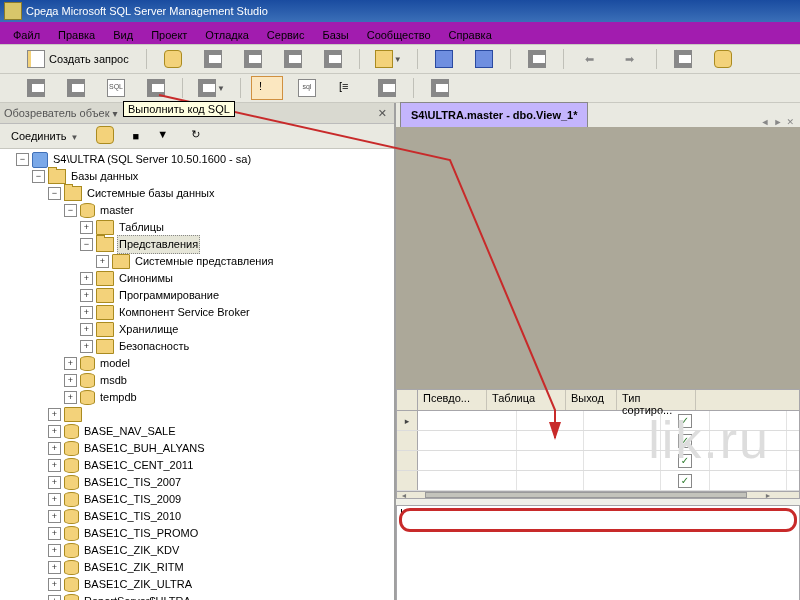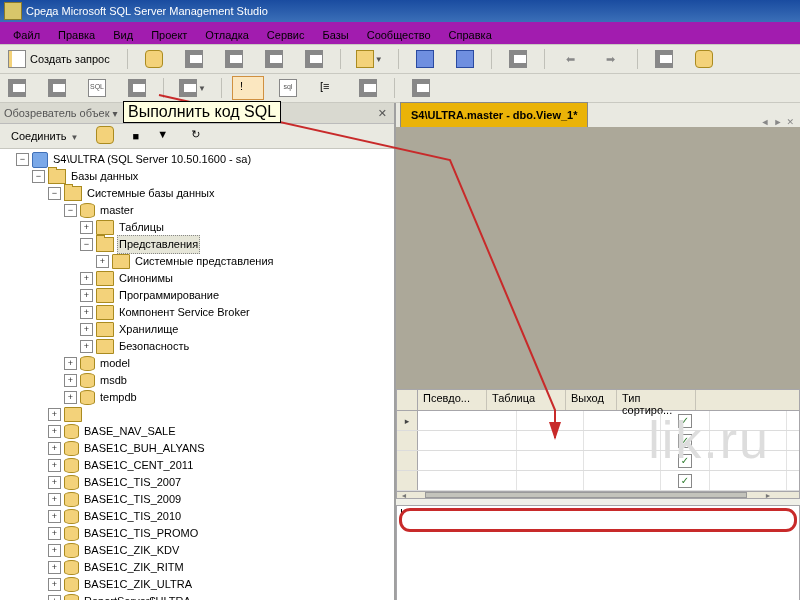--- a/index.html
+++ b/index.html
@@ -1,20 +1,20 @@
 <!DOCTYPE html>
 <html><head>
 <meta charset="utf-8">
 <style>
 html,body{margin:0;padding:0;font-family:Tahoma,Arial,sans-serif;font-size:11px;background:#fff;color:#000;overflow:hidden;width:800px;height:600px}
 .titlebar{height:22px;background:linear-gradient(#1a4ca0,#3b6fb8);color:#fff;display:flex;align-items:center;padding:0 4px;font-weight:400}
 .titlebar .icon{width:16px;height:16px;margin-right:4px;display:inline-block;background:#d8c66a;border:1px solid #8b7b2a}
 .menubar{height:22px;background:#a21caf;display:flex;align-items:flex-end;padding:0 4px;border-bottom:1px solid #c9c9c1}
 .menubar span{padding:3px 9px;cursor:default}
-.toolbar{height:26px;background:#e9e9e1;display:flex;align-items:center;padding:1px 1px;border-bottom:1px solid #c9c9c1;gap:8px}
+.toolbar{height:26px;background:#e9e9e1;display:flex;align-items:center;padding:1px 20px;border-bottom:1px solid #c9c9c1;gap:8px}
 .tbtn{height:22px;min-width:22px;display:inline-flex;align-items:center;justify-content:center;padding:0 4px;border:1px solid transparent;cursor:pointer;position:relative}
 .tbtn.withtext{padding:0 6px;gap:4px}
 .sep{width:1px;height:20px;background:#c0c0b8;margin:0 2px}
 .ic{width:16px;height:16px;display:inline-block}
 .ic-new{background:#fff;border:1px solid #888;box-shadow:inset 3px 0 #f3d27a}
 .ic-open{background:#f3d27a;border:1px solid #aa8b20}
 .ic-save{background:#6f8fe0;border:1px solid #2a4aa0}
 .ic-db{background:#f3d27a;border-radius:4px;border:1px solid #aa8b20}
 .ic-grid{background:#fff;border:1px solid #888;box-shadow:inset 0 4px #888,inset 0 -4px #888,inset 4px 0 #888}
 .ic-sql{background:#fff;border:1px solid #888;font-size:7px;text-align:center;line-height:14px;color:#555}
@@ -34,31 +34,31 @@
 .folder{width:16px;height:13px;display:inline-block;margin-right:3px}
 .f-yellow{background:#f3d27a;border:1px solid #aa8b20;border-radius:1px 1px 0 0}
 .f-open{background:#f3d27a;border:1px solid #aa8b20;position:relative}
 .f-open::before{content:"";position:absolute;left:-1px;top:-3px;width:7px;height:2px;background:#f3d27a;border:1px solid #aa8b20;border-bottom:none}
 .f-db{background:#f3d27a;border-radius:7px/3px;border:1px solid #aa8b20;height:13px;width:13px}
 .f-srv{background:#7aa8e8;border:1px solid #4070b8;border-radius:2px;width:14px;height:14px}
 .lbl{padding:0 2px}
 .lbl.sel{background:#e6e6d8;border:1px dotted #888;padding:0 1px}
 .rightpane{flex:1;display:flex;flex-direction:column;background:#f0f0e8}
 .tabrow{height:24px;display:flex;align-items:flex-end;padding:0 4px;background:#e9e9e1}
-.tabrow .tab{background:#eab308;border:1px solid #888;border-bottom:none;padding:3px 10px;font-weight:700;display:flex;align-items:center;gap:4px;height:18px}
+.tabrow .tab{background:#c4b5fd;border:1px solid #888;border-bottom:none;padding:3px 10px;font-weight:700;display:flex;align-items:center;gap:4px;height:18px}
 .grid-header{display:flex;background:#ece9d8;border:1px solid #a7a6aa;height:20px;margin:0}
 .grid-header .cell{border-right:1px solid #c7c4b8;padding:2px 5px;font-size:11px}
 .grid-body{background:#fff;border:1px solid #a7a6aa;border-top:none}
 .grid-body .grow{display:flex;height:19px;border-bottom:1px solid #dcdcdc}
 .grid-body .cell{border-right:1px solid #e3e3e3;padding:1px 4px;display:flex;align-items:center;justify-content:center}
 .rowhead{width:20px;background:#ece9d8;border-right:1px solid #a7a6aa;display:flex;align-items:center;justify-content:center;font-size:9px;color:#444}
 .chk{width:12px;height:12px;border:1px solid #888;display:inline-flex;align-items:center;justify-content:center;background:#fff;font-size:10px;color:#2a7a2a}
 .sql-area{background:#fff;border:1px solid #a7a6aa;margin:6px 0 0 0;position:relative;padding:3px 4px;font-family:'Courier New',monospace;font-size:12px;height:120px}
 .sql-highlight{position:absolute;left:2px;top:2px;right:2px;height:18px;border:3px solid #c82a2a;border-radius:11px;pointer-events:none}
-.tooltip{position:absolute;left:123px;top:101px;background:#ffffe1;border:1px solid #000;padding:1px 4px;font-size:16px;z-index:50}
+.tooltip{position:absolute;left:123px;top:101px;background:#ffffe1;border:1px solid #000;padding:1px 4px;font-size:11px;z-index:50}
 svg.arrow{position:absolute;left:0;top:0;pointer-events:none;z-index:20}
 .watermark{position:absolute;right:30px;bottom:130px;font-size:52px;color:#ddd;font-family:Arial;letter-spacing:2px;z-index:0}
 .grid-scroll{height:6px;background:#ece9d8;border:1px solid #a7a6aa;border-top:none;display:flex}
 .grid-scroll .thumb{height:4px;background:#c3c3bb;border:1px solid #999;width:320px;margin:0 14px}
 .grid-scroll .ar{width:14px;text-align:center;font-size:7px;color:#777}
 .tabrow .arrows{margin-left:auto;display:flex;font-size:9px;color:#888}
 .tabrow .arrows span{padding:0 2px}
 .c-col{width:90px}.c-alias{width:58px}.c-tbl{width:68px}.c-out{width:40px}.c-sort{width:68px}
 </style>
 </head>

